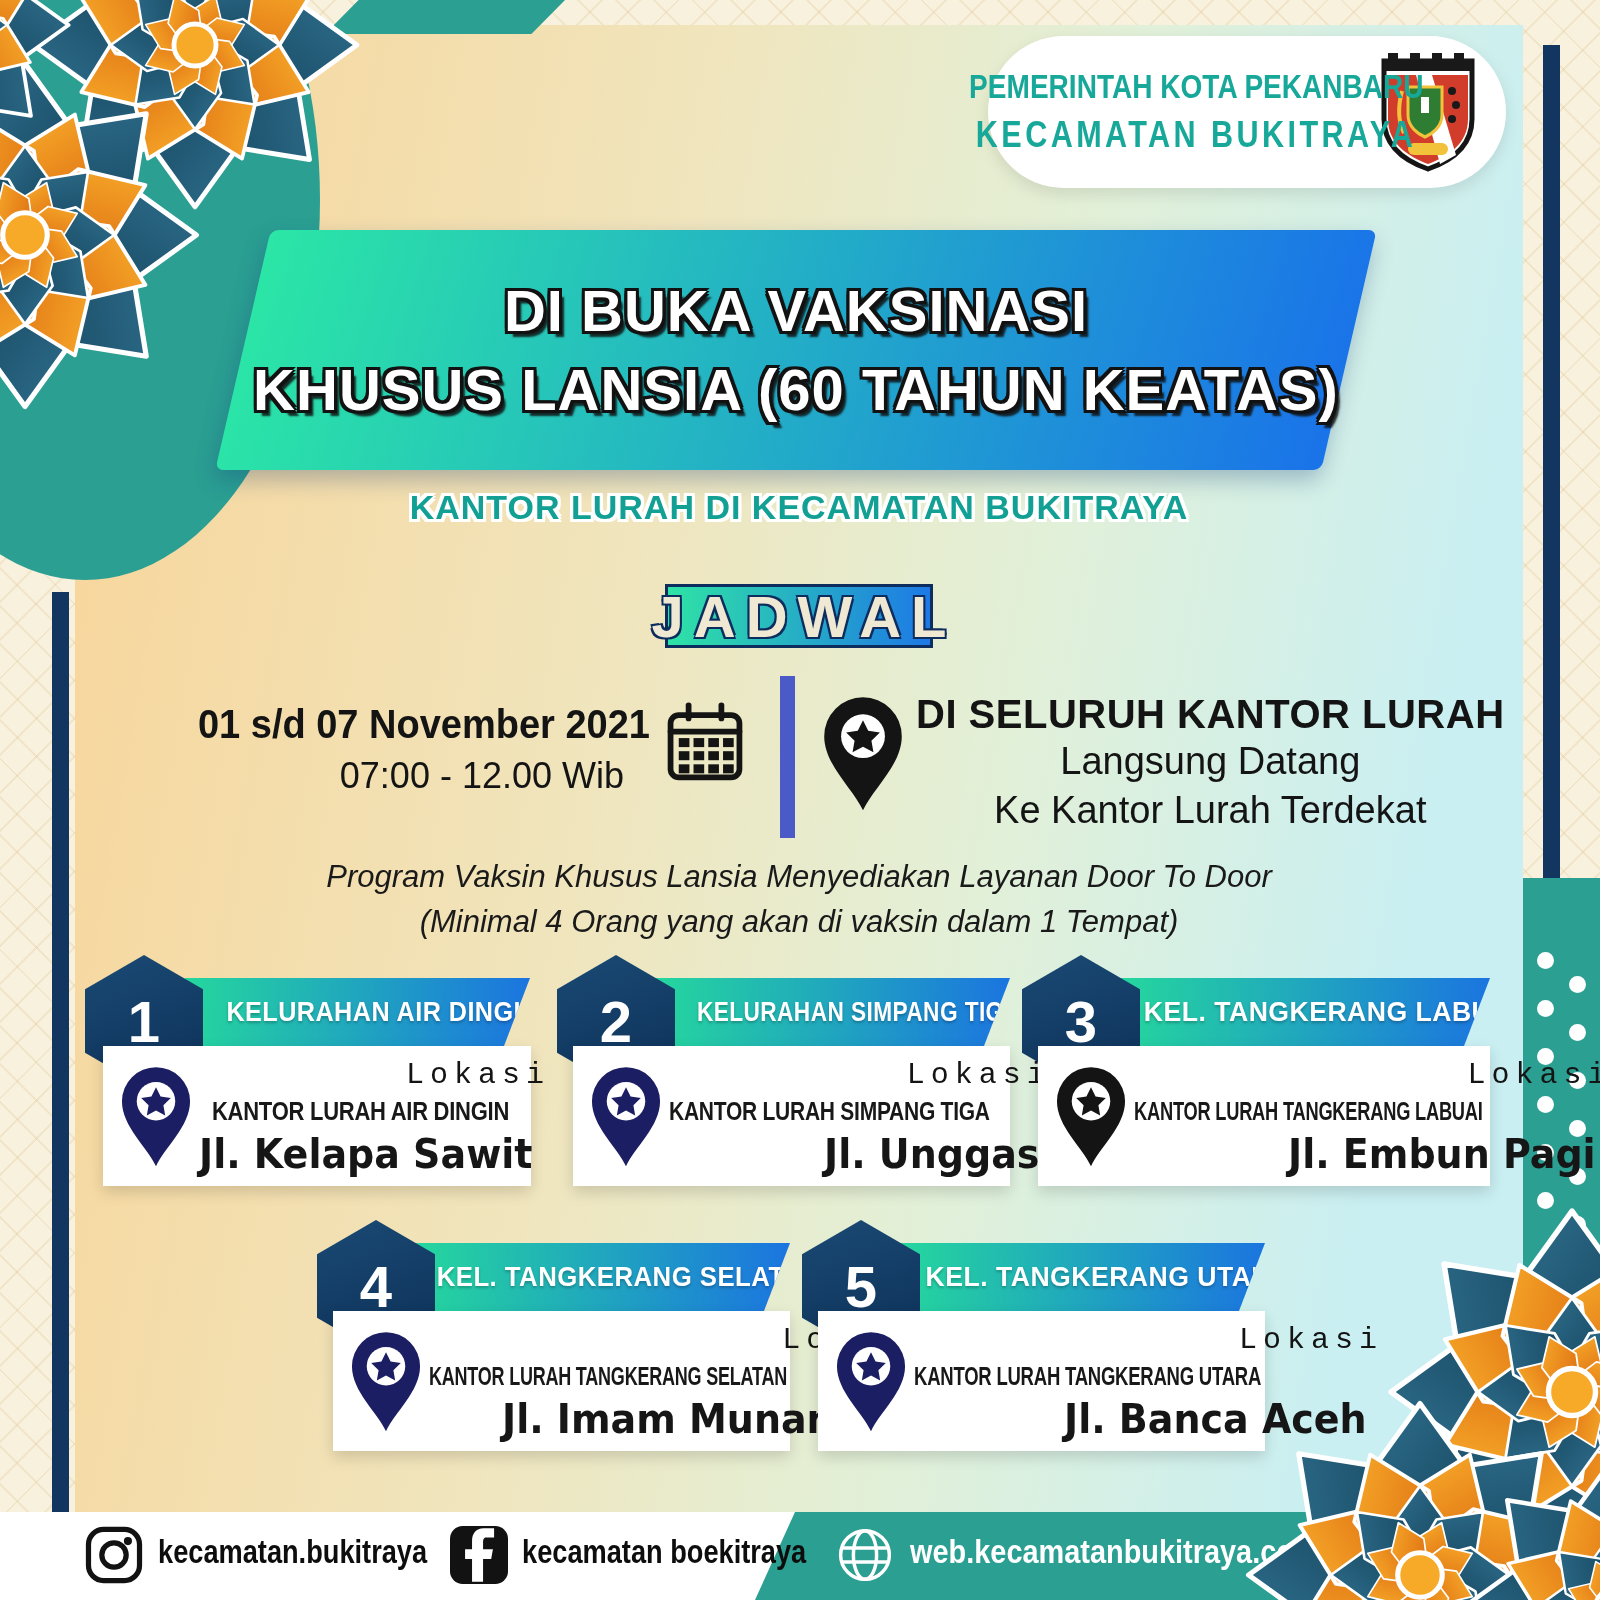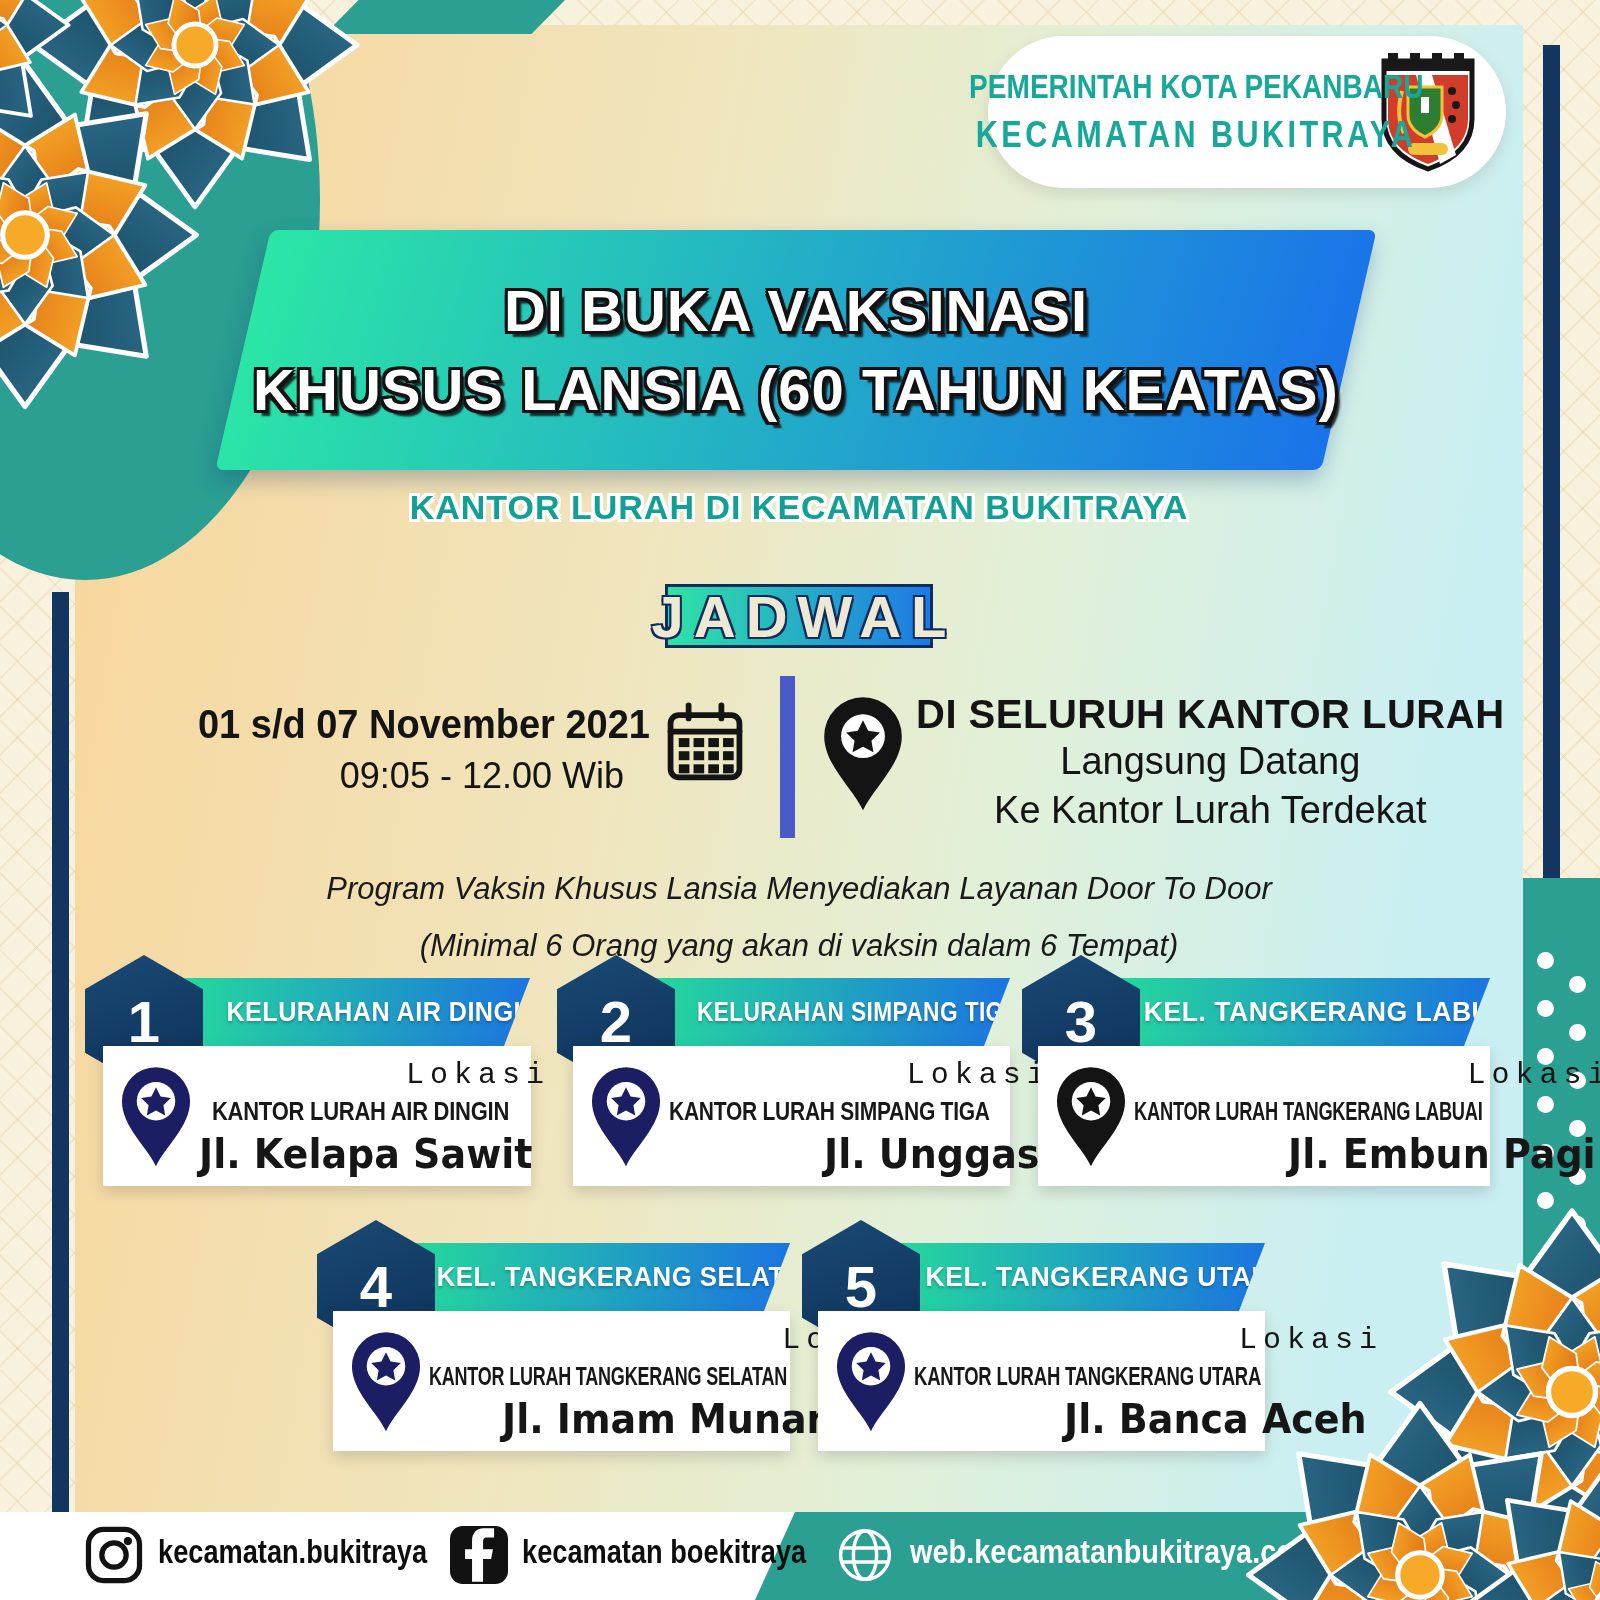--- a/index.html
+++ b/index.html
@@ -60,21 +60,21 @@
   .date-l1{font-size:40px;font-weight:800;white-space:nowrap;transform:scaleX(.95);transform-origin:right center;}
   .date-l2{font-size:36px;margin-top:8px;padding-right:26px;}
   .cal-icon{left:664px;top:700px;width:82px;height:86px;color:#141414;}
   .divider{left:780px;top:676px;width:15px;height:162px;background:#4a5ac6;}
   .sched-pin{left:820px;top:694px;width:86px;height:118px;color:#141414;}
   .loc-block{left:916px;top:692px;color:#141414;}
   .loc-title{font-size:40px;font-weight:800;letter-spacing:.5px;white-space:nowrap;}
   .loc-line{font-size:38px;line-height:49px;text-align:center;}
 
   .note{left:75px;top:854px;width:1448px;text-align:center;font-style:italic;}
-  .note-line{font-size:31px;color:#1a1a1a;line-height:45px;font-weight:500;margin-top:12px;}
+  .note-line{font-size:31px;color:#1a1a1a;line-height:45px;font-weight:500;}
 
   
   .card{position:absolute;inset:0;pointer-events:none;z-index:10;}
   .card .ribbon{position:absolute;left:var(--rx);top:calc(var(--ty) + 23px);width:var(--rw);height:68px;
     background:linear-gradient(92deg,#25d79d,#1b74e0);
     clip-path:polygon(0 0,100% 0,calc(100% - 26px) 100%,0 100%);
     display:flex;align-items:center;justify-content:center;padding-left:52px;box-sizing:border-box;}
   .card .ribbon-label{font-size:28px;font-weight:700;color:#fff;white-space:nowrap;
     transform:scaleX(var(--rsx));letter-spacing:.5px;text-shadow:0 2px 3px rgba(0,0,0,.25);}
   .card .hex{position:absolute;left:var(--hx);top:var(--ty);width:118px;height:132px;
@@ -284,38 +284,38 @@
   <div class="abs subtitle z10">
     <div class="sub-line">KANTOR LURAH DI KECAMATAN BUKITRAYA</div>
   </div>
 
   <div class="abs badge z10">
     <span class="badge-text">JADWAL</span>
   </div>
 
   <div class="abs date-block z10">
     <div class="date-l1">01 s/d 07 November 2021</div>
-    <div class="date-l2">09:05 - 12.00 Wib</div>
+    <div class="date-l2">07:00 - 12.00 Wib</div>
   </div>
   <svg class="abs cal-icon z10">
       <use href="#calendar"></use>
     </svg>
   <div class="abs divider z10"></div>
   <svg class="abs sched-pin z10">
       <use href="#pin"></use>
     </svg>
   <div class="abs loc-block z10">
     <div class="loc-title">DI SELURUH KANTOR LURAH</div>
     <div class="loc-line">Langsung Datang</div>
     <div class="loc-line">Ke Kantor Lurah Terdekat</div>
   </div>
 
   <div class="abs note z10">
     <div class="note-line">Program Vaksin Khusus Lansia Menyediakan Layanan Door To Door</div>
-    <div class="note-line">(Minimal 6 Orang yang akan di vaksin dalam 6 Tempat)</div>
+    <div class="note-line">(Minimal 4 Orang yang akan di vaksin dalam 1 Tempat)</div>
   </div>
 
   <div class="card n1">
     <div class="ribbon">
       <span class="ribbon-label">KELURAHAN AIR DINGIN</span>
     </div>
     <div class="hex">
       <span class="hex-num">1</span>
     </div>
     <div class="body">

